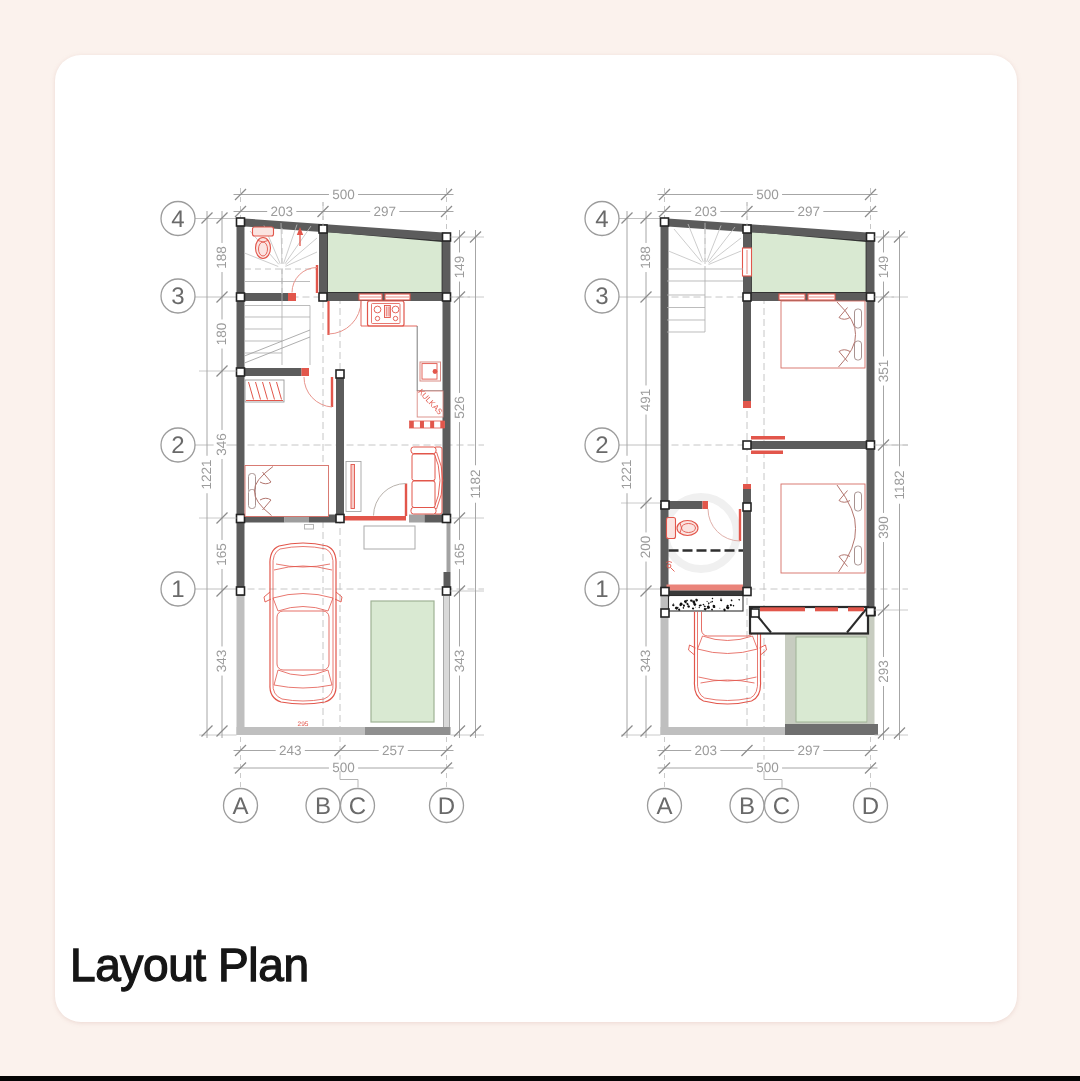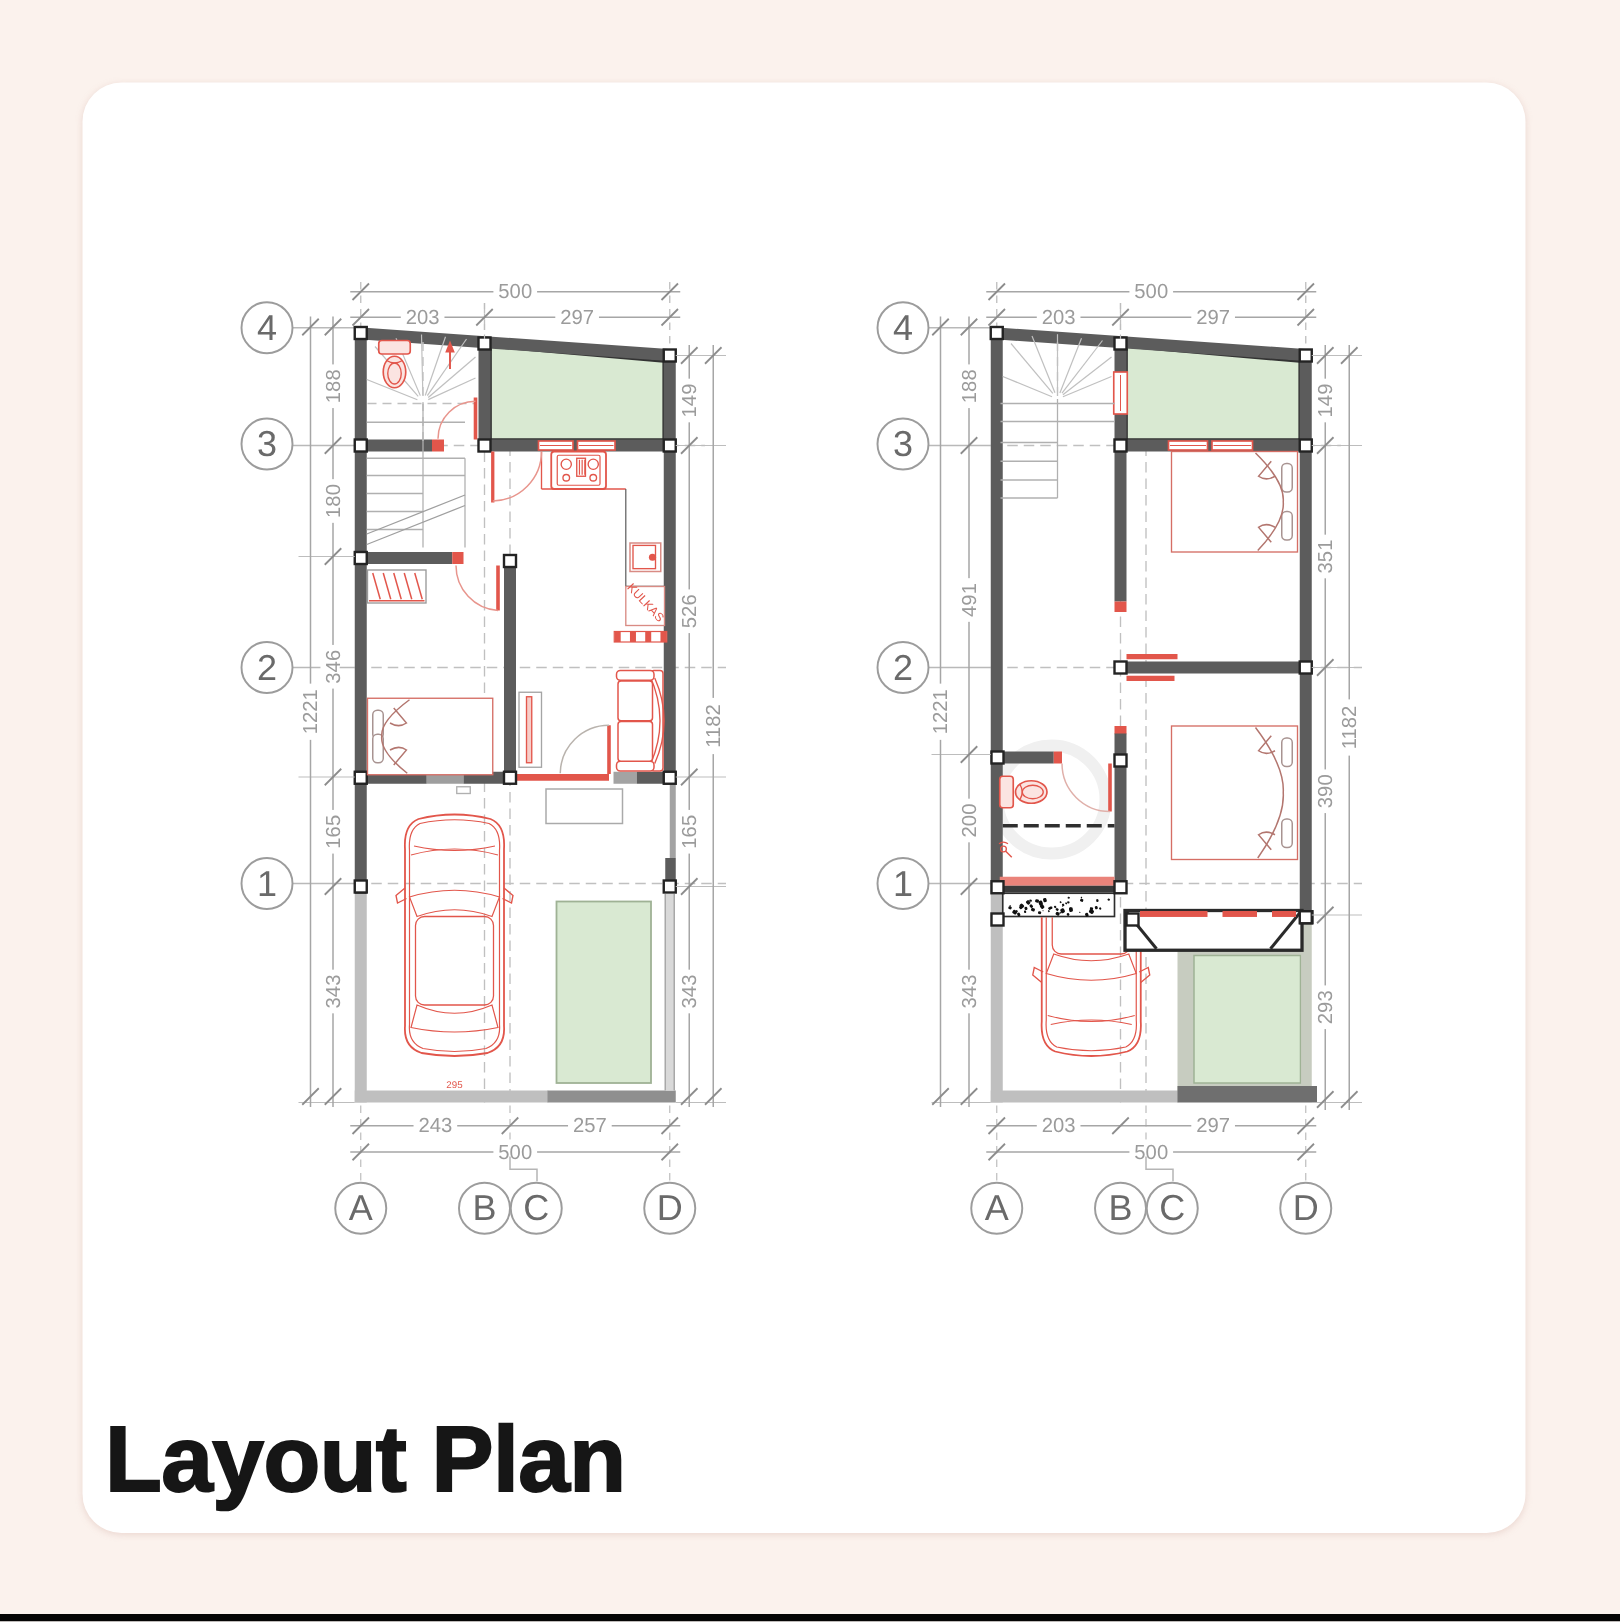--- a/index.html
+++ b/index.html
@@ -2,21 +2,21 @@
 <html><head>
 <meta charset="utf-8">
 <style>
   html,body { margin:0; padding:0; -webkit-font-smoothing:antialiased; }
   text { text-rendering:geometricPrecision; }
   body { width:1080px; height:1081px; background:#fbf2ed; position:relative;
          font-family:"Liberation Sans", sans-serif; overflow:hidden; }
   .card { position:absolute; left:54.5px; top:55px; width:962px; height:967px;
           background:#ffffff; border-radius:26px; box-shadow:0 1px 4px rgba(210,170,160,0.35); }
   .plansvg { position:absolute; left:0; top:0; }
-  .title { position:absolute; left:70px; top:938px; font-size:62px; font-weight:700;
+  .title { position:absolute; left:70px; top:938px; font-size:46px; font-weight:400;
            color:#161616; letter-spacing:-0.4px; -webkit-text-stroke:1.3px #161616; }
   .botbar { position:absolute; left:0; top:1076px; width:1080px; height:5px; background:#050505; }
 </style>
 </head>
 <body>
 
 <div class="card"></div>
 
 <div class="plansvg">
 <svg width="1080" height="1081" viewBox="0 0 1080 1081" xmlns="http://www.w3.org/2000/svg">

